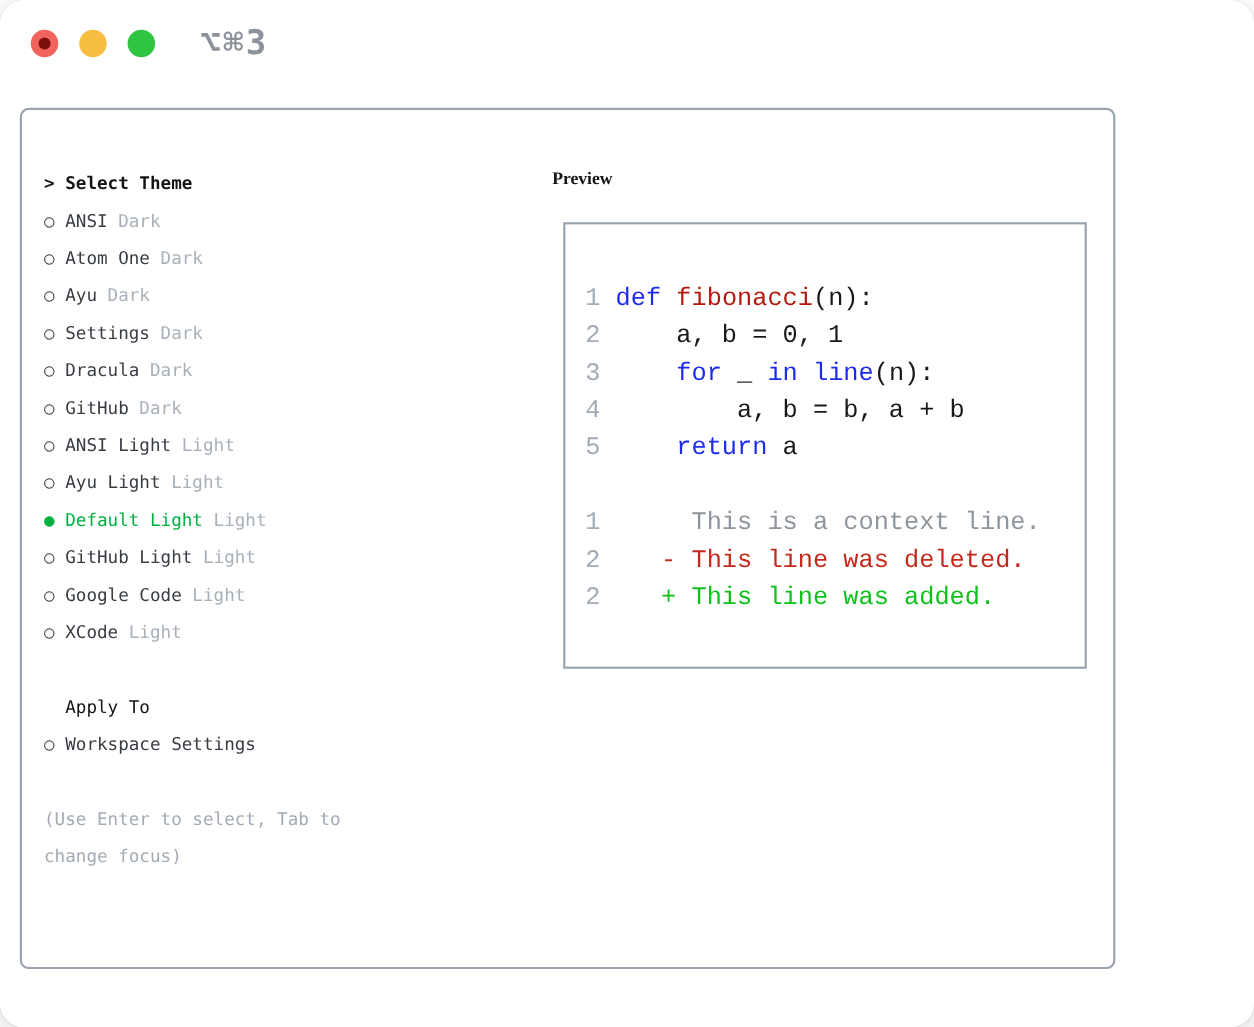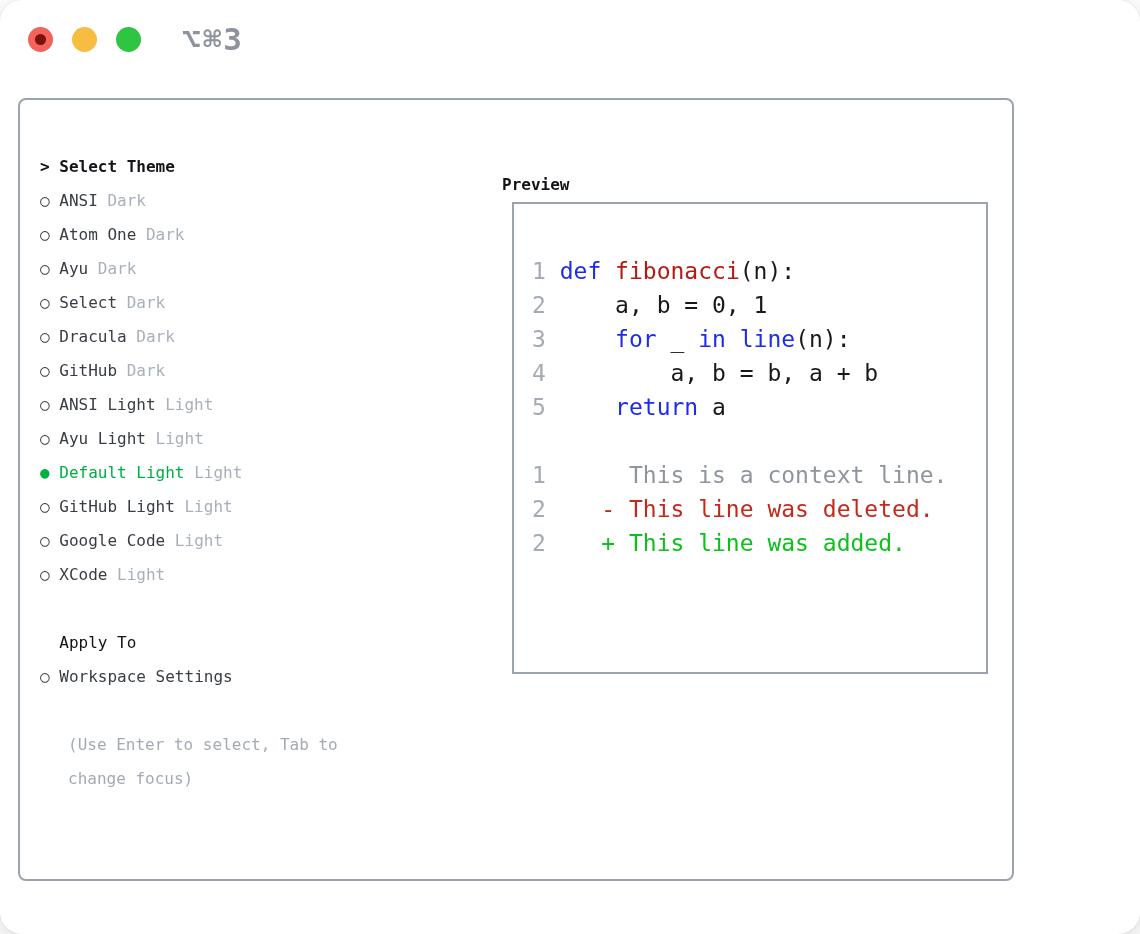--- a/index.html
+++ b/index.html
@@ -48,32 +48,32 @@
   
   .left-col { position: absolute; left: 20px; top: 50px; }
   .hdr { font-weight: bold; color: var(--heading); }
   .hdr-marker { margin-right: 1ch; }
   .marker { color: var(--text); margin-right: 1ch; }
   .marker.sel { color: var(--green); }
   .opt-name { color: var(--text); text-align: right; }
   .opt-name.sel { color: var(--green); }
   .badge { color: var(--muted); margin-left: 1ch; margin-top: 36px; }
   .apply-hdr { color: var(--heading); padding-left: 2ch; }
-  .hint-line { color: var(--hint); margin-left: 28px; }
+  .hint-line { color: var(--hint); }
 
   
   .preview-hdr {
-    position: absolute; left: 482px; top: 68px;
-    font-weight: bold; color: var(--heading);
+    position: absolute; left: 482px; top: 46px;
+    font-weight: bold; color: var(--heading); font-family: Liberation Serif, serif;
   }
   .preview-box {
     position: absolute; left: 492px; top: 102px;
-    width: 476px; height: 472px;
+    width: 476px; height: 406px;
     border: 2px solid var(--border);
-    background: #ffffff; overflow: hidden;
+    background: #ffffff; overflow: hidden; font-family: Liberation Mono, monospace;
   }
   .code { padding: 50px 0 0 18px; }
   .codeline { height: 34px; line-height: 34px; font-size: 23px; white-space: pre; }
   .lineno   { color: var(--lineno); }
   .seg-plain    { color: var(--code-plain); }
   .seg-keyword  { color: var(--keyword); }
   .seg-function { color: var(--function); }
   .seg-context  { color: var(--context); }
   .seg-deleted  { color: var(--deleted); }
   .seg-added    { color: var(--added); }
@@ -92,21 +92,21 @@
 
   <div class="panel">
 
     <div class="left-col">
       <div class="row hdr"><span class="hdr-marker">&gt;</span><span>Select Theme</span></div>
 
       <div id="theme-list">
           <div class="row"><span class="marker">○</span><span class="opt-name">ANSI</span><span class="badge">Dark</span></div>
           <div class="row"><span class="marker">○</span><span class="opt-name">Atom One</span><span class="badge">Dark</span></div>
           <div class="row"><span class="marker">○</span><span class="opt-name">Ayu</span><span class="badge">Dark</span></div>
-          <div class="row"><span class="marker">○</span><span class="opt-name">Select</span><span class="badge">Dark</span></div>
+          <div class="row"><span class="marker">○</span><span class="opt-name">Settings</span><span class="badge">Dark</span></div>
           <div class="row"><span class="marker">○</span><span class="opt-name">Dracula</span><span class="badge">Dark</span></div>
           <div class="row"><span class="marker">○</span><span class="opt-name">GitHub</span><span class="badge">Dark</span></div>
           <div class="row"><span class="marker">○</span><span class="opt-name">ANSI Light</span><span class="badge">Light</span></div>
           <div class="row"><span class="marker">○</span><span class="opt-name">Ayu Light</span><span class="badge">Light</span></div>
           <div class="row"><span class="marker sel">●</span><span class="opt-name sel">Default Light</span><span class="badge">Light</span></div>
           <div class="row"><span class="marker">○</span><span class="opt-name">GitHub Light</span><span class="badge">Light</span></div>
           <div class="row"><span class="marker">○</span><span class="opt-name">Google Code</span><span class="badge">Light</span></div>
           <div class="row"><span class="marker">○</span><span class="opt-name">XCode</span><span class="badge">Light</span></div>
         </div>
 

